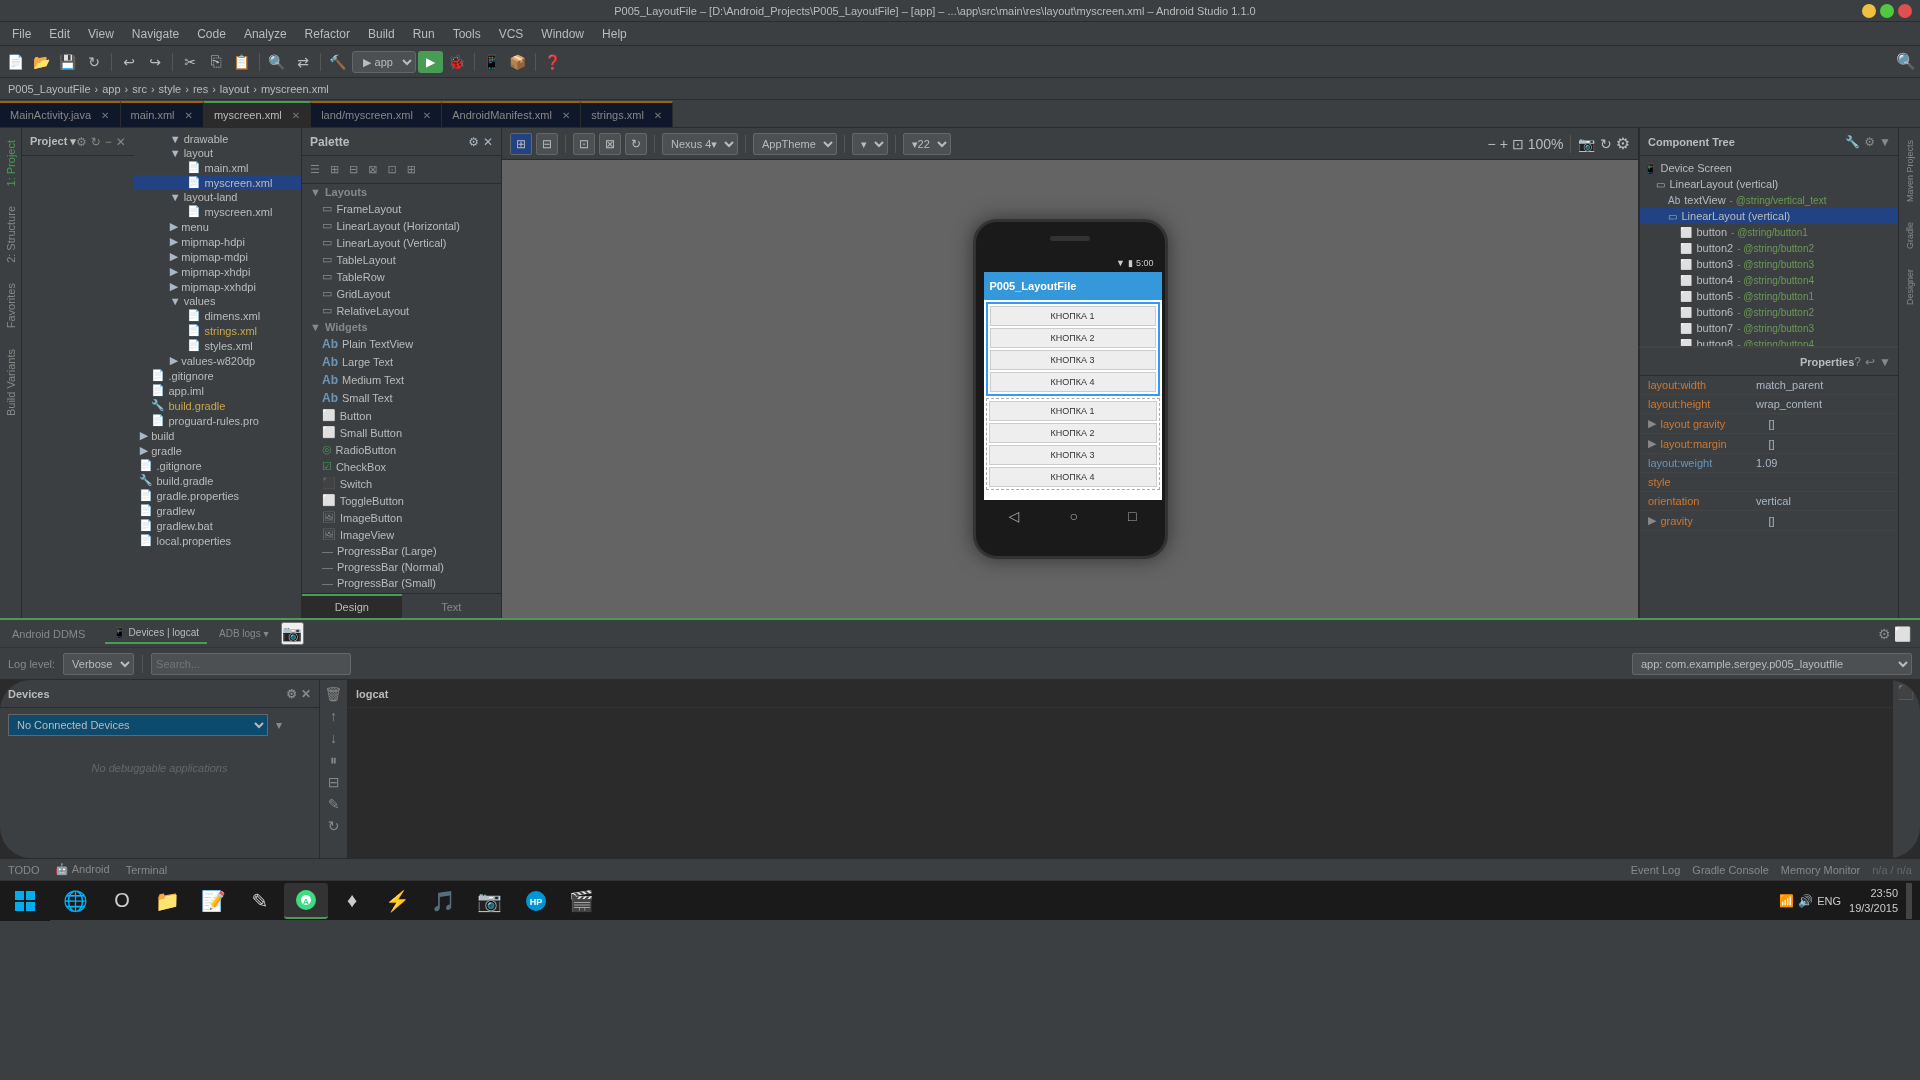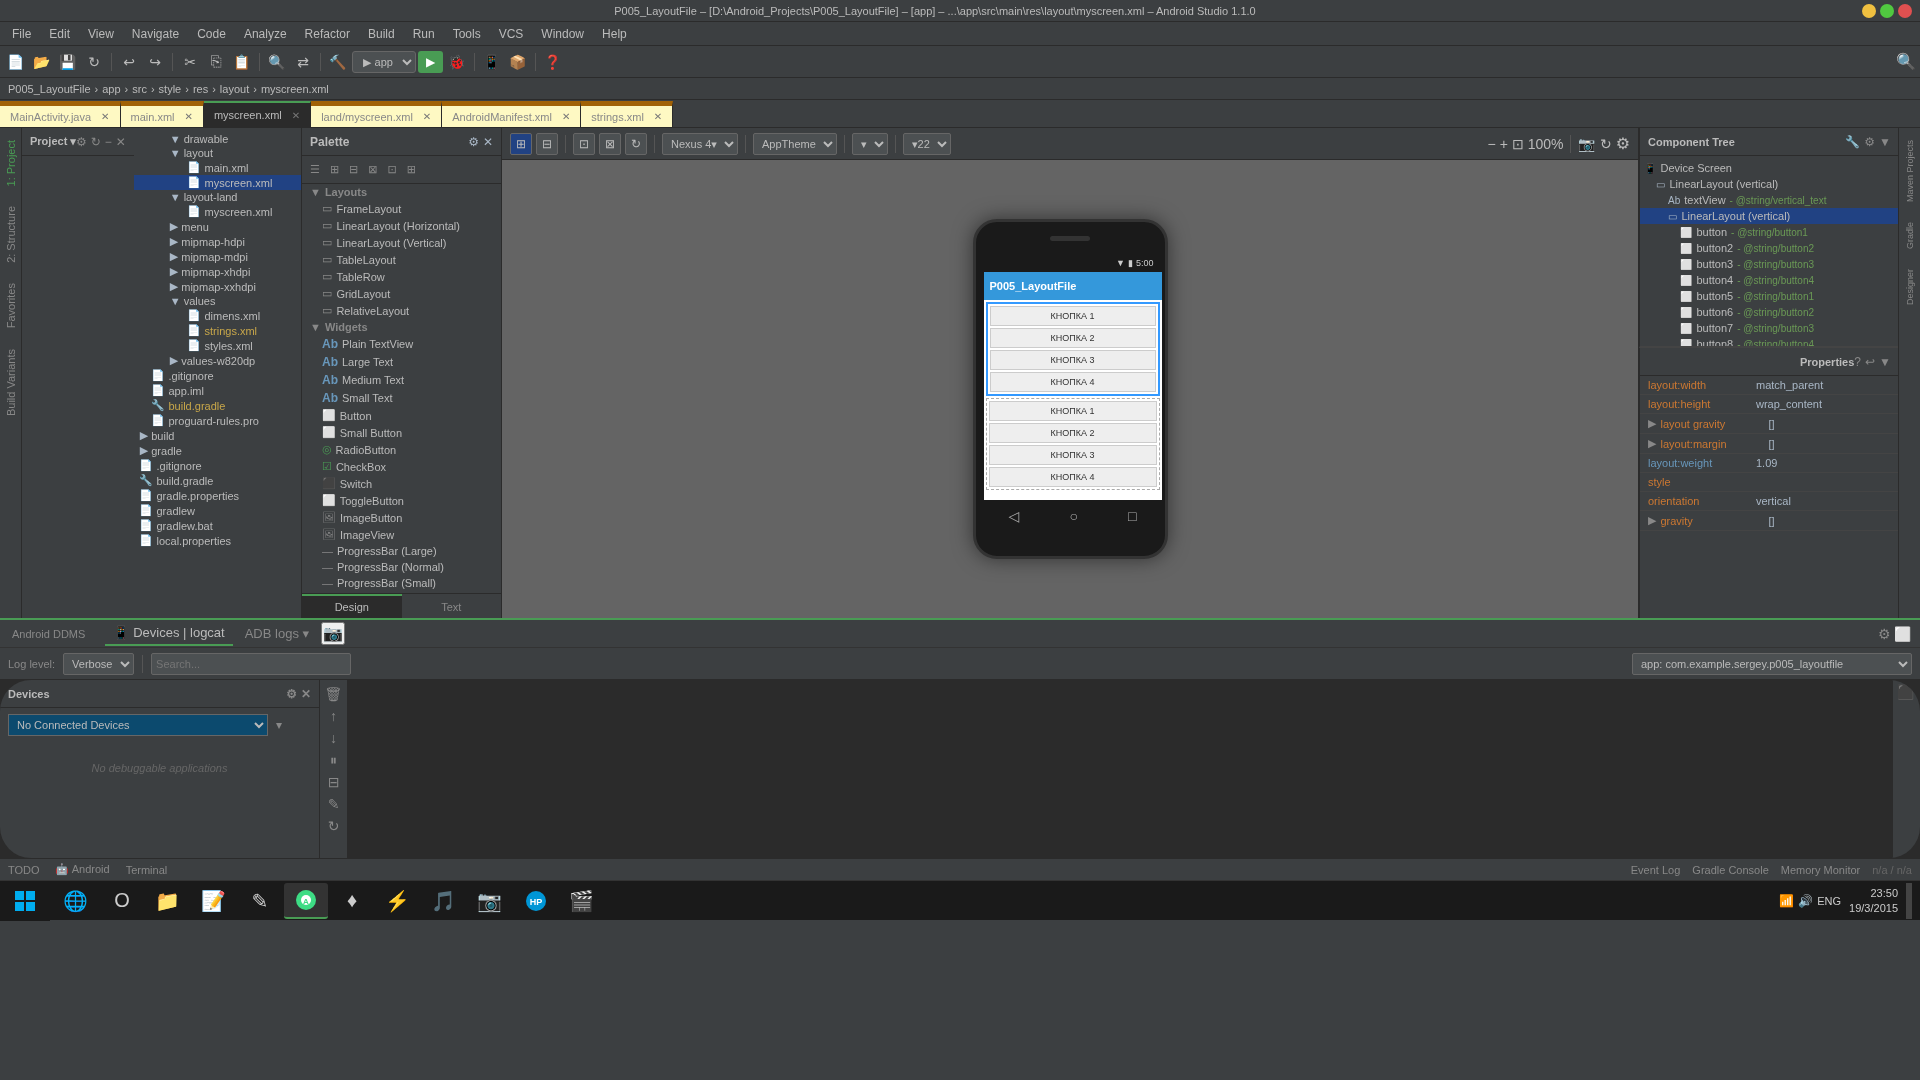--- a/index.html
+++ b/index.html
@@ -27,21 +27,21 @@
     #toolbar .spacer { flex: 1; }
     #toolbar .search-icon-toolbar { font-size: 16px; color: #999; }
 
     
     #breadcrumb { background: #3c3f41; height: 22px; display: flex; align-items: center; padding: 0 8px; border-bottom: 1px solid #2b2b2b; font-size: 11px; color: #999; gap: 4px; }
     #breadcrumb span { color: #bbbbbb; }
     #editor-area { display: flex; flex: 1; height: 490px; }
 
     
     #tabs-bar { background: #3c3f41; height: 28px; display: flex; align-items: flex-end; padding: 0 0; border-bottom: 1px solid #2b2b2b; overflow: hidden; }
-    .tab { height: 26px; padding: 0 10px; display: flex; align-items: center; gap: 6px; font-size: 11px; color: #888; cursor: pointer; background: #fef9c3; border-right: 1px solid #2b2b2b; border-top: 5px solid #a16207; white-space: nowrap; }
+    .tab { height: 26px; padding: 0 10px; display: flex; align-items: center; gap: 6px; font-size: 11px; color: #888; cursor: pointer; background: #0f172a; border-right: 1px solid #2b2b2b; border-top: 2px solid #a16207; white-space: nowrap; }
     .tab.active { background: #2b2b2b; color: #bbbbbb; border-top: 2px solid #499c54; }
     .tab .close-tab { color: #777; font-size: 10px; margin-left: 4px; }
 
     
     #sidebar { width: 280px; background: #3c3f41; border-right: 1px solid #2b2b2b; display: flex; flex-direction: row; overflow: hidden; }
     #sidebar-header { height: 28px; display: flex; align-items: center; justify-content: space-between; padding: 0 8px; border-bottom: 1px solid #2b2b2b; background: #3c3f41; }
     #sidebar-header .title { font-size: 11px; color: #bbbbbb; font-weight: bold; }
     #sidebar-header .icons { display: flex; gap: 4px; }
     #sidebar-header .icons span { font-size: 12px; color: #888; cursor: pointer; }
     #project-tree { flex: 1; overflow-y: auto; padding: 4px 0; }
@@ -119,21 +119,21 @@
     .prop-row .prop-value { flex: 1; color: #a9b7c6; font-size: 11px; }
     .prop-expand { color: #888; margin-right: 4px; cursor: pointer; }
 
     
     #right-icons { width: 22px; background: #3c3f41; border-left: 1px solid #2b2b2b; display: flex; flex-direction: column; align-items: center; padding: 4px 0; gap: 4px; }
     #right-icons .icon-btn { font-size: 9px; color: #888; cursor: pointer; writing-mode: vertical-rl; transform: rotate(180deg); white-space: nowrap; padding: 8px 2px; }
 
     
     #bottom-panel { height: 240px; background: #2b2b2b; border-top: 2px solid #499c54; display: flex; flex-direction: column; }
     #bottom-tabs { height: 28px; display: flex; align-items: center; padding: 0 8px; border-bottom: 1px solid #333; gap: 8px; background: #3c3f41; }
-    #bottom-tabs .b-tab { font-size: 13px; color: #888; cursor: pointer; padding: 4px 8px; }
+    #bottom-tabs .b-tab { font-size: 10px; color: #888; cursor: pointer; padding: 4px 8px; }
     #bottom-tabs .b-tab.active { color: #bbbbbb; border-bottom: 2px solid #499c54; }
     #bottom-content { flex: 1; display: flex; overflow: hidden; border-radius: 31px; }
     #devices-panel { width: 320px; background: #3c3f41; border-right: 1px solid #2b2b2b; display: flex; flex-direction: column; }
     #devices-header { height: 28px; display: flex; align-items: center; justify-content: space-between; padding: 0 8px; border-bottom: 1px solid #2b2b2b; font-size: 11px; color: #bbbbbb; font-weight: bold; }
     #devices-header .icons { display: flex; gap: 4px; font-size: 12px; color: #888; cursor: pointer; }
     #devices-list { flex: 1; padding: 4px; }
     #devices-dropdown { margin: 4px; background: #0c4a6e; border: 1px solid #666; color: #bbbbbb; font-size: 11px; width: calc(100% - 8px); padding: 2px 4px; height: 22px; }
     #no-devices-msg { display: flex; align-items: center; justify-content: center; flex: 1; color: #666; font-size: 11px; font-style: italic; }
     #logcat-panel { flex: 1; background: #2b2b2b; display: flex; flex-direction: column; }
     #logcat-header { height: 28px; display: flex; align-items: center; padding: 0 8px; border-bottom: 1px solid #333; font-size: 11px; color: #bbbbbb; font-weight: bold; }
@@ -840,20 +840,23 @@
       <button class="logcat-side-btn" title="Clear">🗑</button>
       <button class="logcat-side-btn">↑</button>
       <button class="logcat-side-btn">↓</button>
       <button class="logcat-side-btn">⏸</button>
       <button class="logcat-side-btn">⊟</button>
       <button class="logcat-side-btn">✎</button>
       <button class="logcat-side-btn">↻</button>
     </div>
 
     <div id="logcat-panel">
+      <div id="logcat-header">
+        <span>logcat</span>
+      </div>
       <div id="logcat-content">
       </div>
     </div>
 
     <div style="width:28px;background:#3c3f41;border-left:1px solid #2b2b2b;display:flex;flex-direction:column;align-items:center;padding:4px 0;">
       <span style="font-size:14px;color:#888;cursor:pointer;">⬛</span>
     </div>
   </div>
 </div>
 

